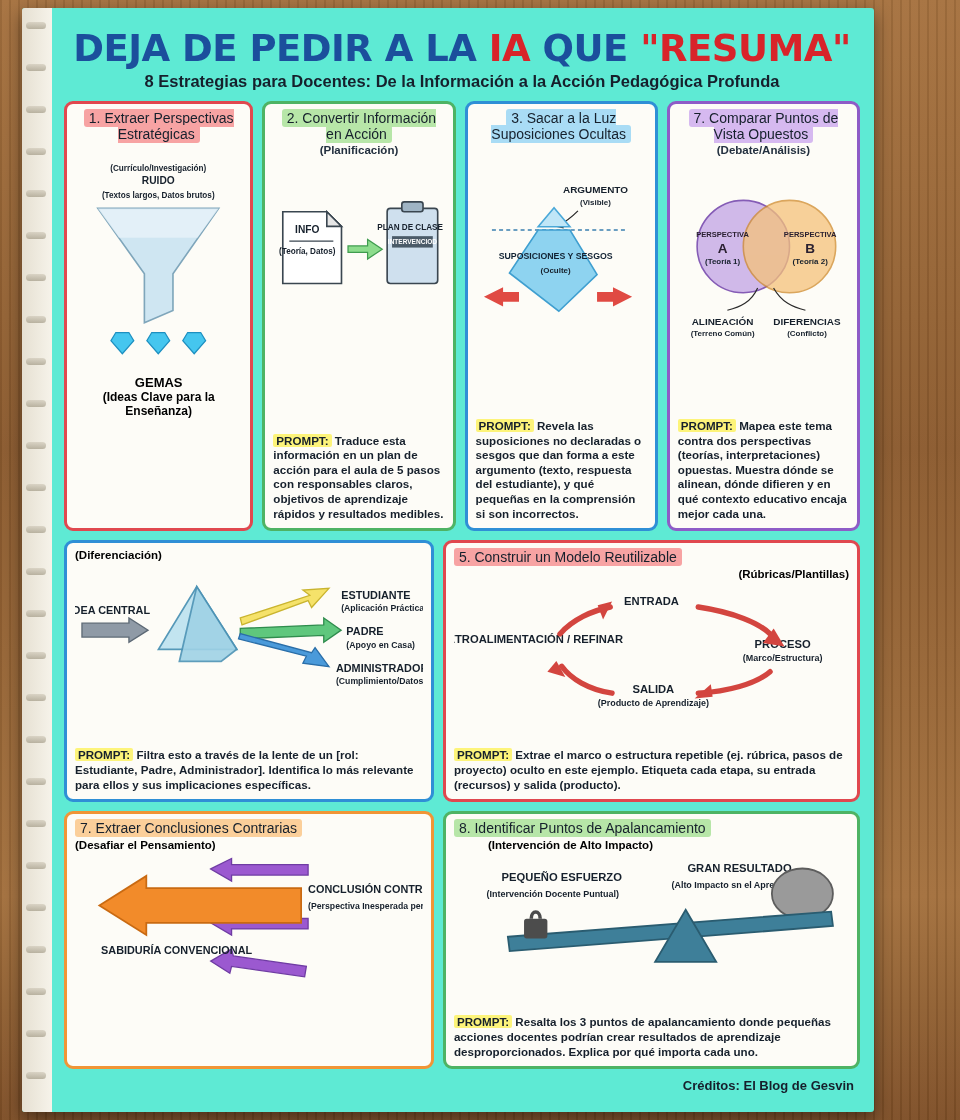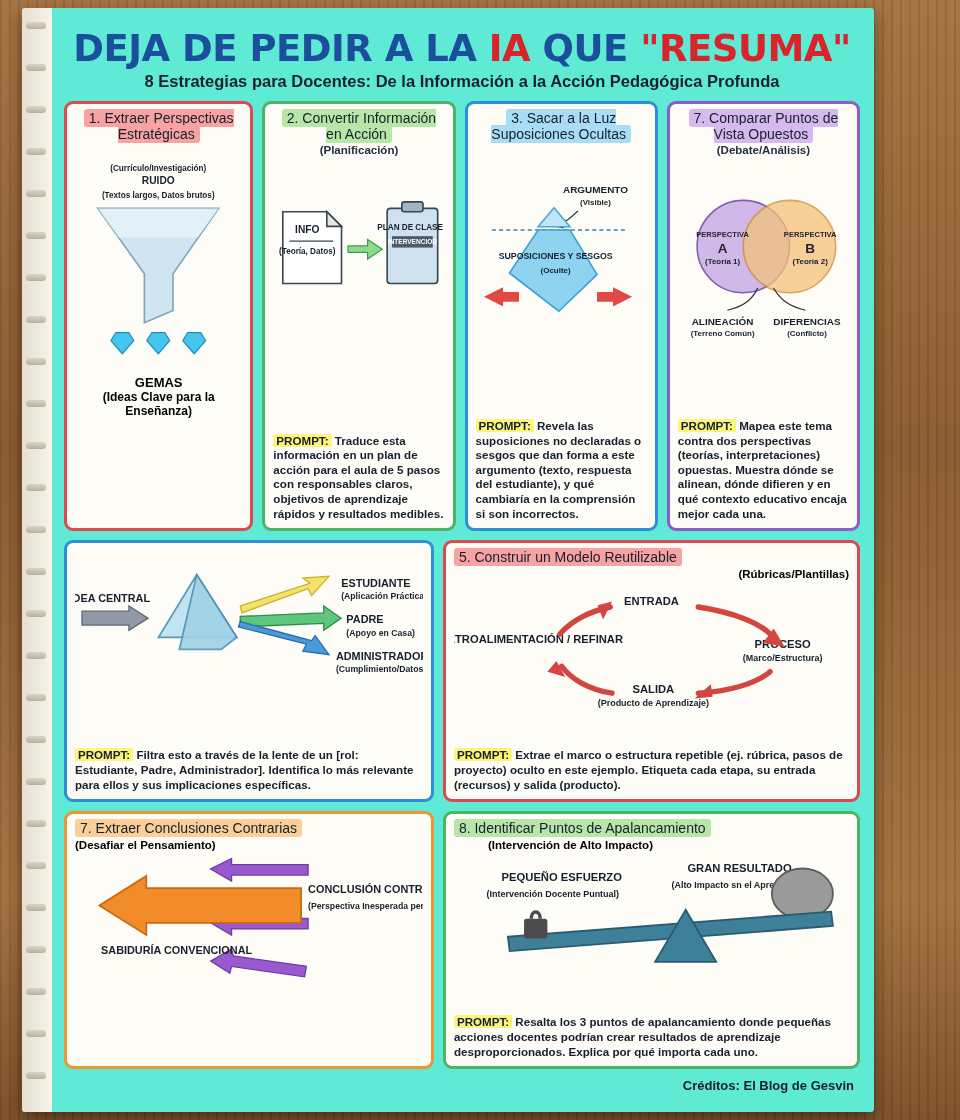--- a/index.html
+++ b/index.html
@@ -196,21 +196,21 @@
             <text x="100" y="112" text-anchor="middle" style="font-size:11px;font-weight:bold;fill:#123">SUPOSICIONES Y SESGOS</text>
             <text class="ts" x="100" y="130" text-anchor="middle">(Oculte)</text>
             <g>
               <path d="M10 160 L34 148 L34 154 L54 154 L54 166 L34 166 L34 172 Z" fill="#e04a43"></path>
             </g>
             <g>
               <path d="M196 160 L172 148 L172 154 L152 154 L152 166 L172 166 L172 172 Z" fill="#e04a43"></path>
             </g>
           </svg>
         </div>
-        <div class="prompt"><span class="pw">PROMPT:</span> <span>Revela las suposiciones no declaradas o sesgos que dan forma a este argumento (texto, respuesta del estudiante), y qué cambiaría en la comprensión si son incorrectos.</span></div>
+        <div class="prompt"><span class="pw">PROMPT:</span> <span>Revela las suposiciones no declaradas o sesgos que dan forma a este argumento (texto, respuesta del estudiante), y qué pequeñas en la comprensión si son incorrectos.</span></div>
       </div>
 
       <div class="card c-purple">
         <div class="ch"><span class="hl hl-purple">7. Comparar Puntos de Vista Opuestos</span></div>
         <div class="sub">(Debate/Análisis)</div>
         <div class="art">
           <svg viewBox="0 0 215 250" width="100%" height="240">
             <circle cx="82" cy="88" r="58" fill="#cdb4e8" stroke="#7b4fb0" stroke-width="2" opacity=".92"></circle>
             <circle cx="140" cy="88" r="58" fill="#f5c27a" stroke="#cf8a2a" stroke-width="2" opacity=".75"></circle>
             <text style="font-size:9.5px;font-weight:bold;fill:#2a2030" x="56" y="76" text-anchor="middle">PERSPECTIVA</text>
@@ -227,20 +227,21 @@
             <text class="ts" x="162" y="200" text-anchor="middle">(Conflicto)</text>
           </svg>
         </div>
         <div class="prompt"><span class="pw">PROMPT:</span> <span>Mapea este tema contra dos perspectivas (teorías, interpretaciones) opuestas. Muestra dónde se alinean, dónde difieren y en qué contexto educativo encaja mejor cada una.</span></div>
       </div>
     </div>
 
     <div class="row r2">
 
       <div class="card c-blue a">
+        <div style="font-size:11.5px;font-weight:bold;">(Diferenciación)</div>
         <div class="art">
           <svg viewBox="0 0 400 150" width="100%" height="140">
             <text class="tb" x="40" y="56" text-anchor="middle">IDEA CENTRAL</text>
             <path d="M8 66 L62 66 L62 60 L84 74 L62 88 L62 82 L8 82 Z" fill="#8f9aa6" stroke="#5d6975" stroke-width="1.5"></path>
             <polygon points="140,24 186,96 96,96" fill="#bfe3f0" stroke="#4d93b5" stroke-width="2" opacity=".95"></polygon>
             <polygon points="140,24 186,96 168,110 120,110" fill="#9fd2e6" stroke="#4d93b5" stroke-width="2" opacity=".9"></polygon>
             <path d="M190 60 L270 34 L262 28 L292 26 L272 48 L268 40 L192 68 Z" fill="#f5e26a" stroke="#c9b42f" stroke-width="1.5"></path>
             <path d="M190 72 L286 68 L286 60 L306 74 L286 88 L286 80 L190 84 Z" fill="#5fc77d" stroke="#2f8c4d" stroke-width="1.5"></path>
             <path d="M188 84 L266 104 L262 112 L292 116 L276 94 L272 100 L190 78 Z" fill="#4a9ada" stroke="#2a6ea8" stroke-width="1.5"></path>
             <text class="tb" x="306" y="38">ESTUDIANTE</text>

